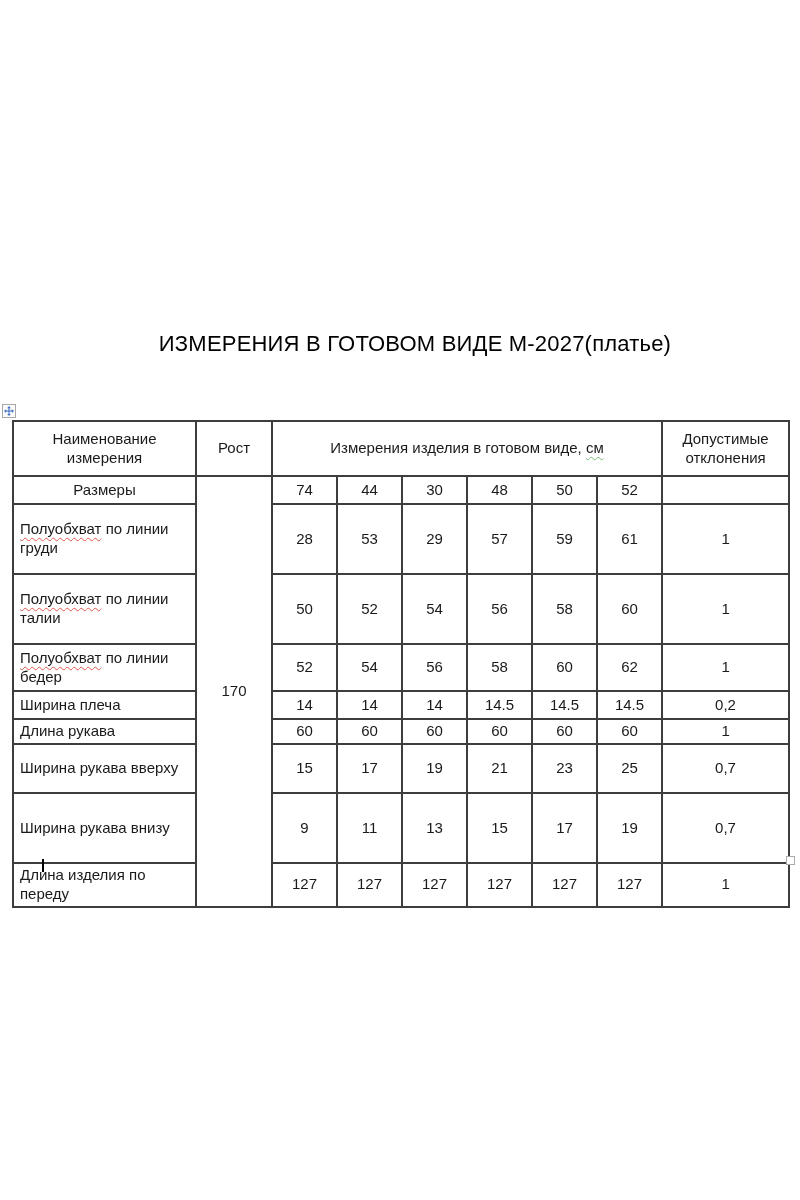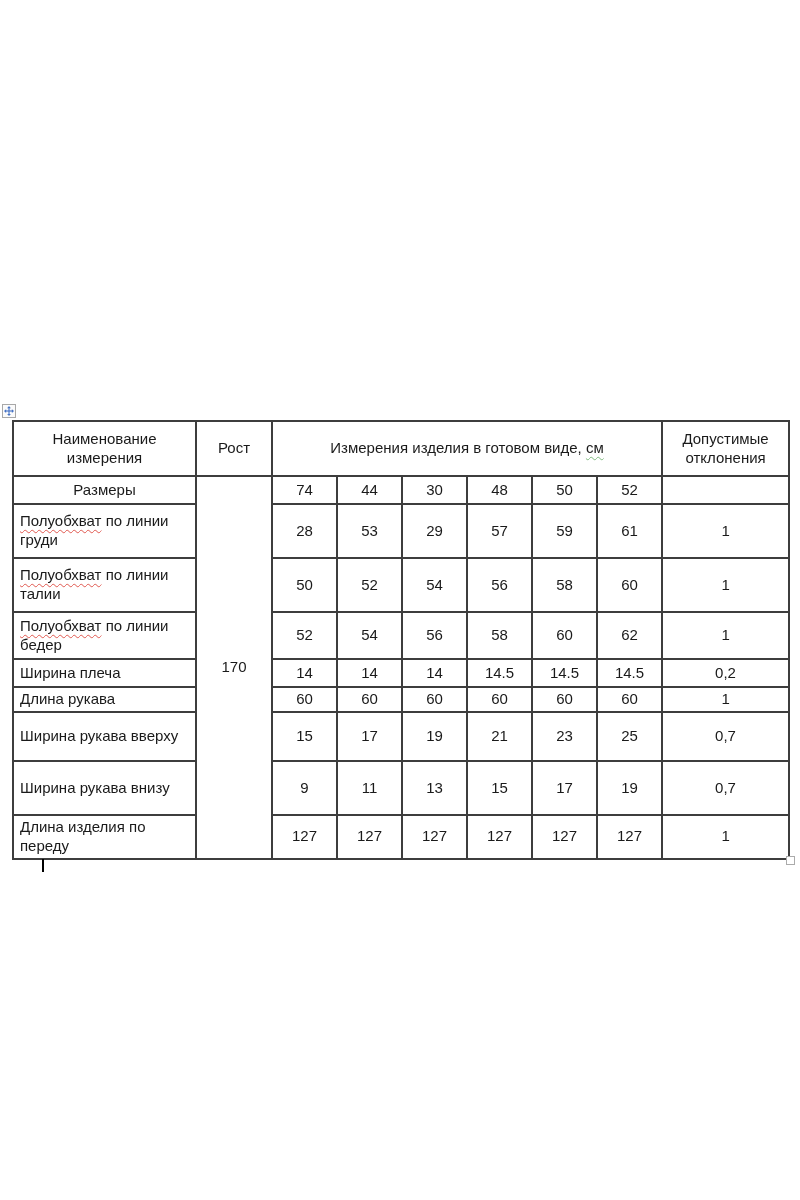--- a/index.html
+++ b/index.html
@@ -29,21 +29,21 @@
     border:2px solid var(--table-border,#3d3d3d);
     font-size:15px; line-height:1.25; color:#1a1a1a;
     vertical-align:middle; overflow:hidden;
   }
   td.hdr { text-align:center; vertical-align:middle; padding:2px 4px; }
   td.lbl { text-align:left; vertical-align:top; padding:2px 12px 2px 6px; }
   td.lbl-center { text-align:center; vertical-align:middle; padding:1px 4px; }
   td.val { text-align:center; vertical-align:middle; padding:1px 2px; }
   tr.r-head  { height:55px;padding-left:44px; }
   tr.r-sizes { height:28px; }
-  tr.rh54 { height:54px; }
+  tr.rh54 { height:70px; }
   tr.rh47 { height:47px; }
   tr.rh30 { height:28px;margin-left:25px; }
   tr.rh25 { height:25px;border-radius:6px; }
   tr.rh53 { height:49px; }
   tr.rh38 { height:38px; }
   .sq-red {
     text-decoration-line:underline; text-decoration-style:wavy;
     text-decoration-color:var(--spell-red,#e0584f);
     text-decoration-thickness:1px; text-underline-offset:3px;
     text-decoration-skip-ink:none;
@@ -61,20 +61,21 @@
   .text-cursor {
     position:absolute; left:42px; top:859px; width:2px; height:13px;
     background:#000;
   }
 </style>
 </head>
 <body>
 
 <div class="page">
 
+  <div class="doc-title">ИЗМЕРЕНИЯ В ГОТОВОМ ВИДЕ М-2027(платье)</div>
 
   <div class="move-handle" title="">
     <span>
       <svg viewBox="0 0 16 16" width="10" height="10" aria-hidden="true">
         <g fill="currentColor">
           <polygon points="8,0 5,3.4 11,3.4"></polygon>
           <polygon points="8,16 5,12.6 11,12.6"></polygon>
           <polygon points="0,8 3.4,5 3.4,11"></polygon>
           <polygon points="16,8 12.6,5 12.6,11"></polygon>
           <rect x="7.1" y="2.5" width="1.8" height="11"></rect>

